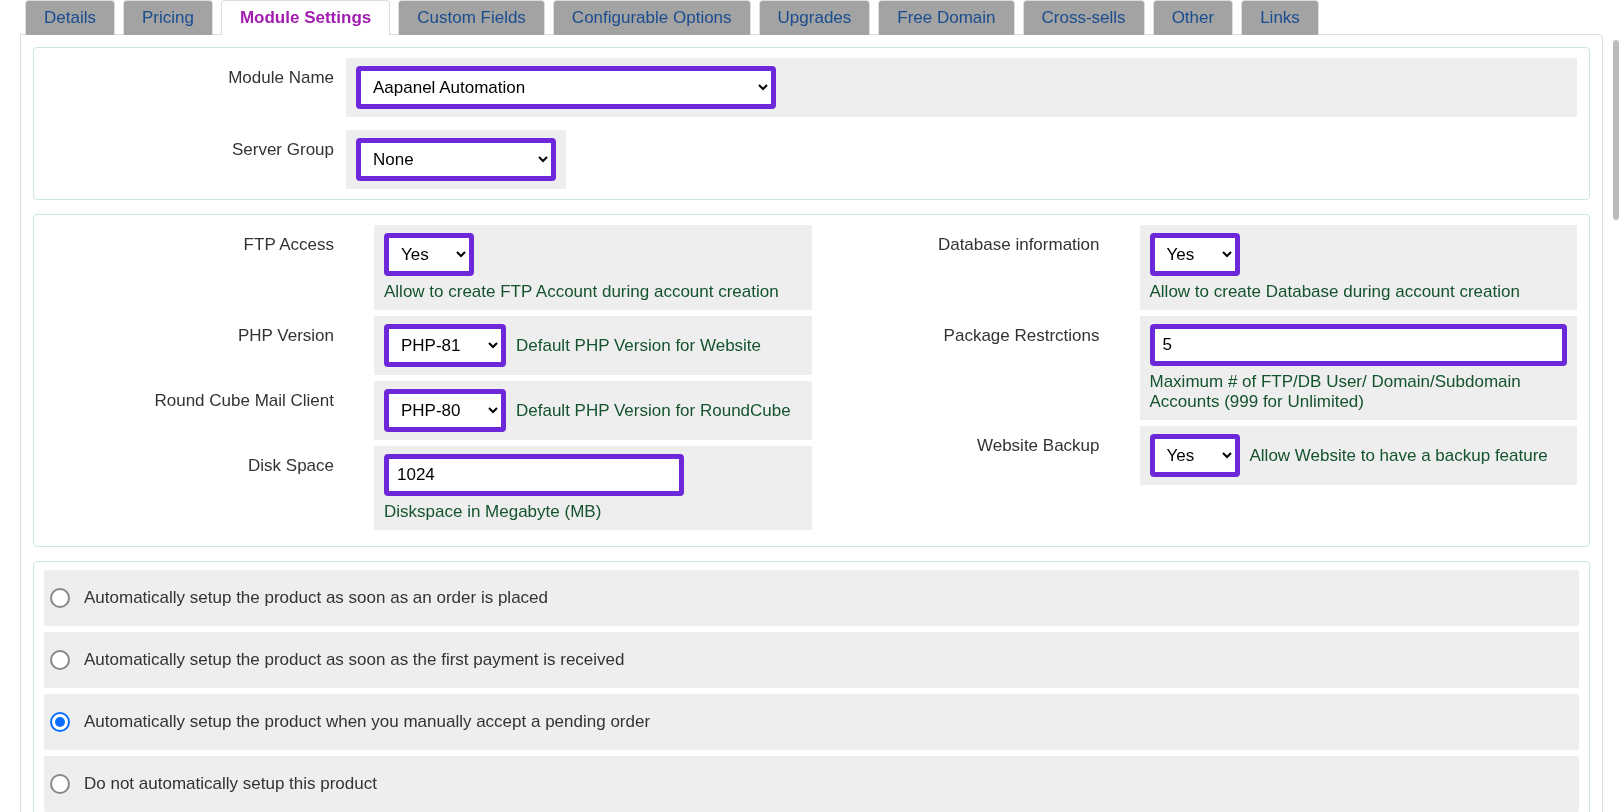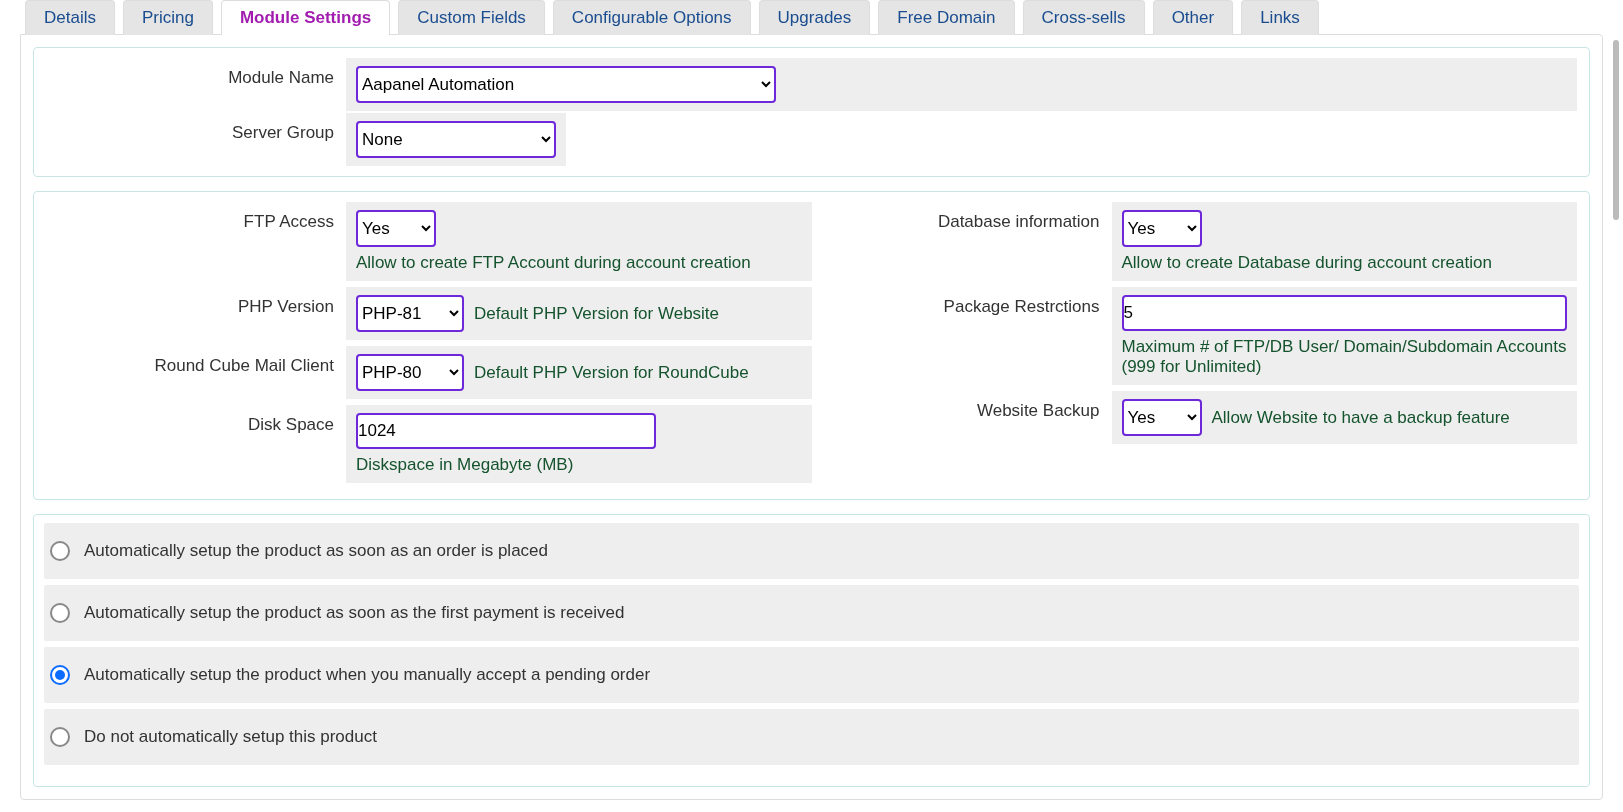--- a/index.html
+++ b/index.html
@@ -1,36 +1,36 @@
 <!DOCTYPE html>
 <html><head>
 <meta charset="utf-8">
 <style>
 * { box-sizing: border-box; margin: 0; padding: 0; }
 body { font-family: "Segoe UI", Tahoma, sans-serif; font-size: 17px; color: #333; background: #fff; padding: 0 20px; }
 
 .tabs { display: flex; gap: 8px; padding: 0 5px; }
-.tab { background: #e5e5e5; border: 1px solid #ddd; border-bottom: none; border-radius: 4px 4px 0 0; padding: 7px 18px; color: #1a4d8f; cursor: pointer; }
+.tab { background: #a3a3a3; border: 1px solid #ddd; border-bottom: none; border-radius: 4px 4px 0 0; padding: 7px 18px; color: #1a4d8f; cursor: pointer; }
 .tab.active { background: #fff; color: #a21caf; font-weight: 600; border-color: #ddd; position: relative; z-index: 2; }
 
 .panel-wrap { border: 1px solid #ddd; border-radius: 0 4px 4px 4px; padding: 12px; margin-top: -1px; }
 
 .fieldset { border: 1px solid #c9e6e6; border-radius: 4px; padding: 10px 12px; margin-bottom: 14px; }
 
-.row { display: flex; align-items: flex-start; margin-bottom: 2px; }
+.row { display: flex; align-items: flex-start; margin-bottom: 13px; }
 .row:last-child { margin-bottom: 0; }
 .label { width: 300px; text-align: right; padding: 10px 12px 10px 0; color: #333; }
 .cell { flex: 1; background: #eee; padding: 8px 10px; display: flex; align-items: center; flex-wrap: wrap; gap: 6px 10px; }
 
 .cols2 { display: grid; grid-template-columns: 1fr 1fr; column-gap: 0; }
 .colrow { display: flex; align-items: flex-start; margin-bottom: 6px; }
 .colrow .label { width: 300px; }
-.colrow .cell { flex: 1; }
+.colrow .cell { flex: 1; margin-left: 28px; }
 
-select, input[type="text"] { font: inherit; padding: 6px 0; border: 2px solid #6d28d9; border-radius: 4px; background: #fff; }
+select, input[type="text"] { font: inherit; padding: 6px 8px; border: 5px solid #6d28d9; border-radius: 4px; background: #fff; }
 select { padding-right: 24px; }
 .sel-wide { min-width: 420px; }
 .sel-med { min-width: 200px; }
 .sel-sm { min-width: 80px; }
 input.txt-lg { width: 100%; max-width: 520px; }
 input.txt-md { width: 300px; }
 
 .hint { color: #14532d; }
 
 .radio-list { border: 1px solid #c9e6e6; border-radius: 4px; padding: 8px 10px; }

